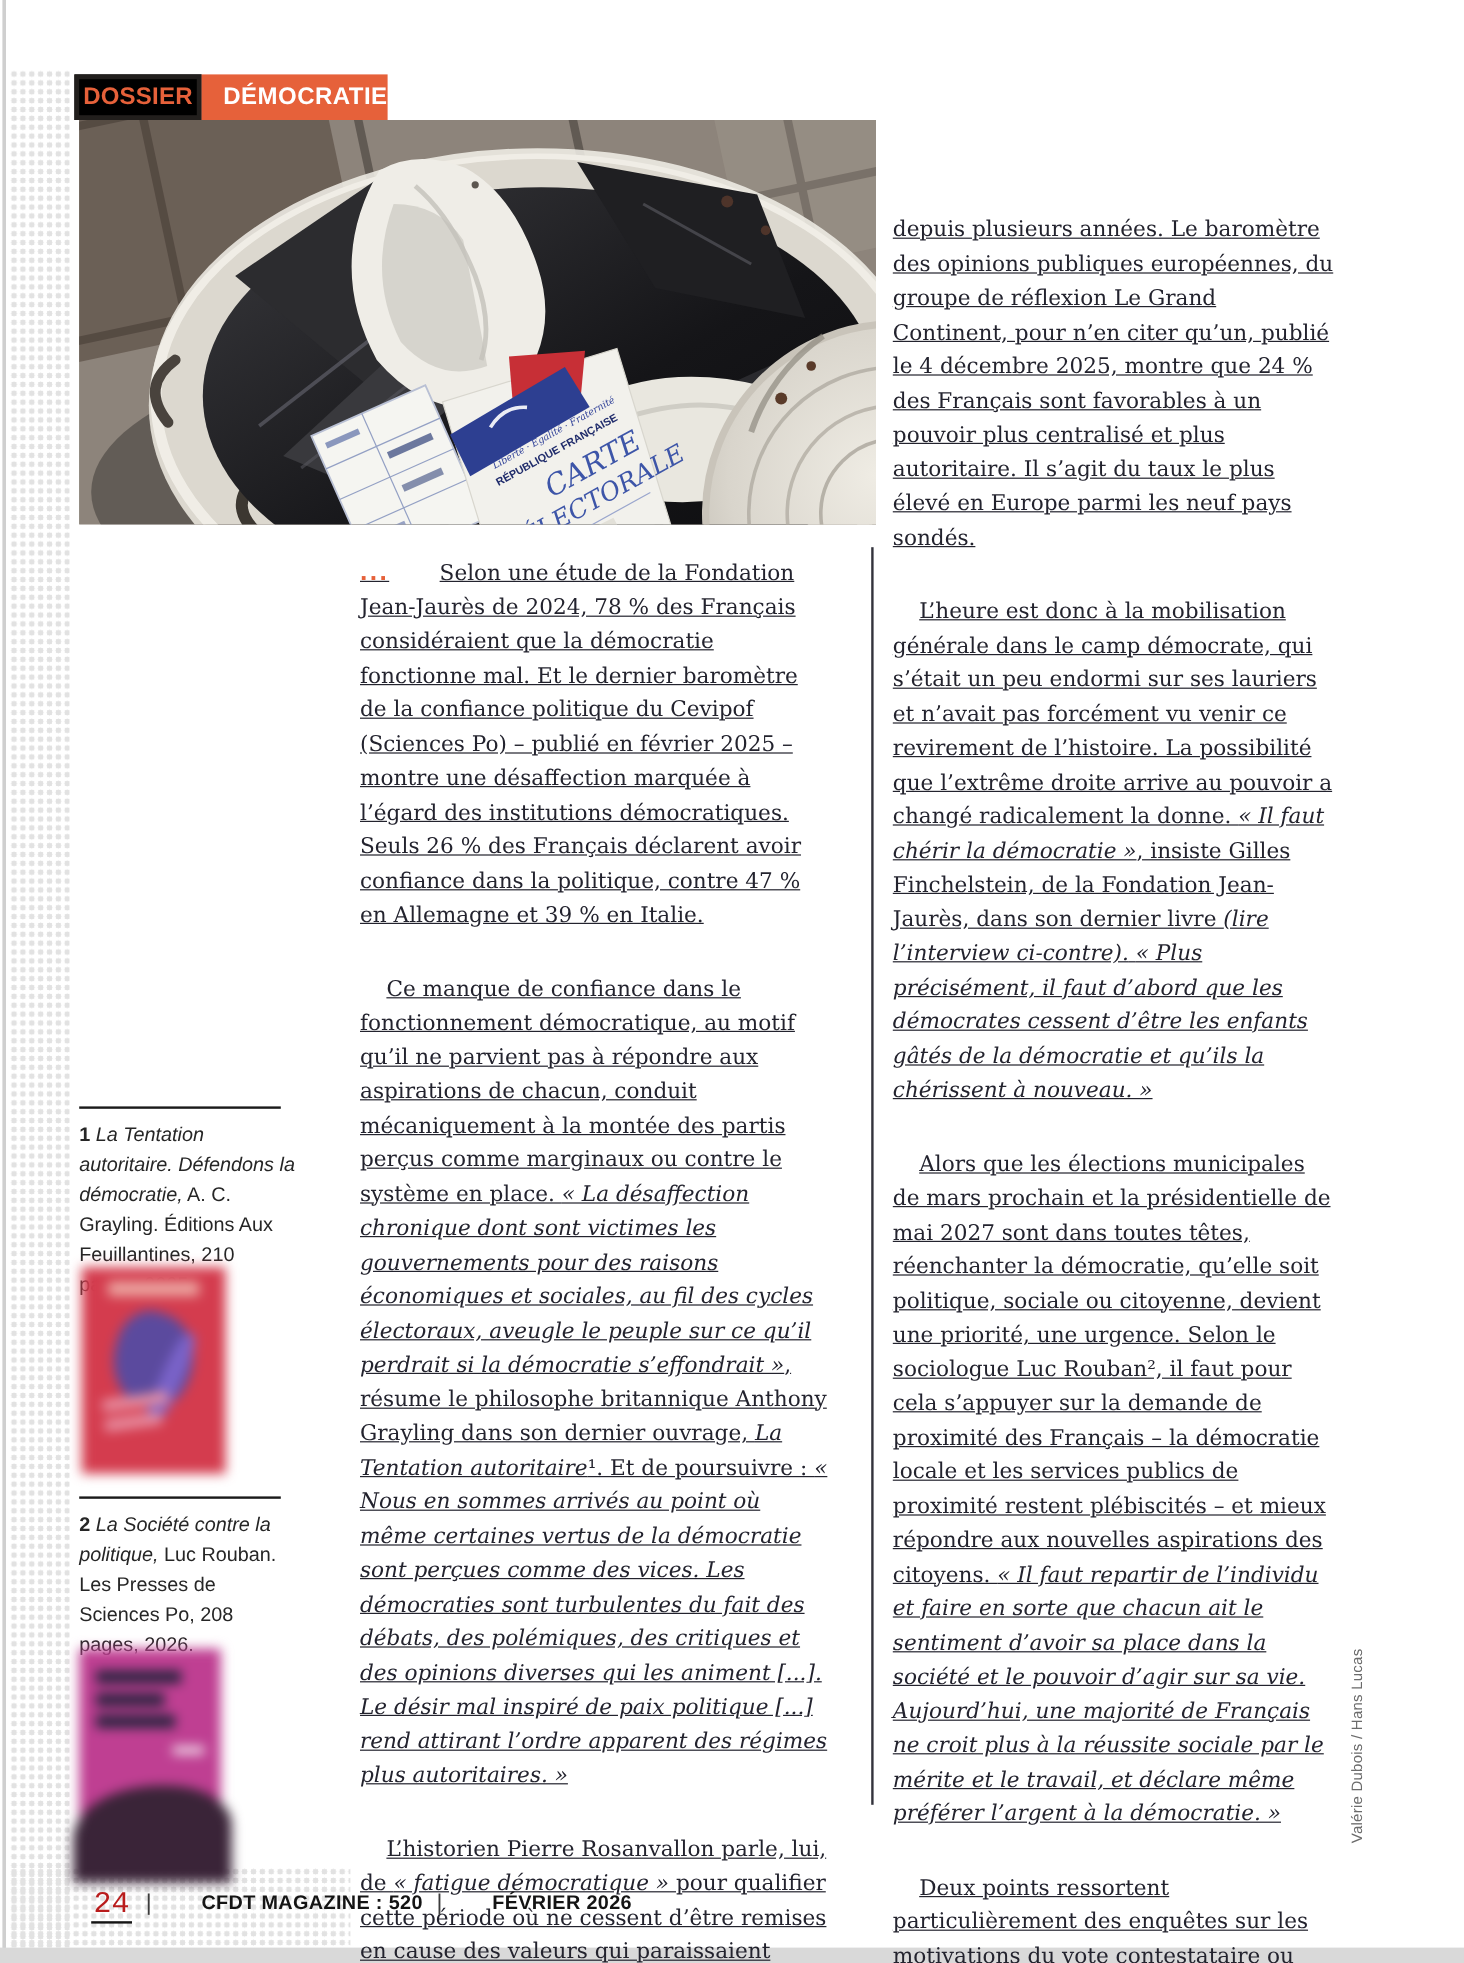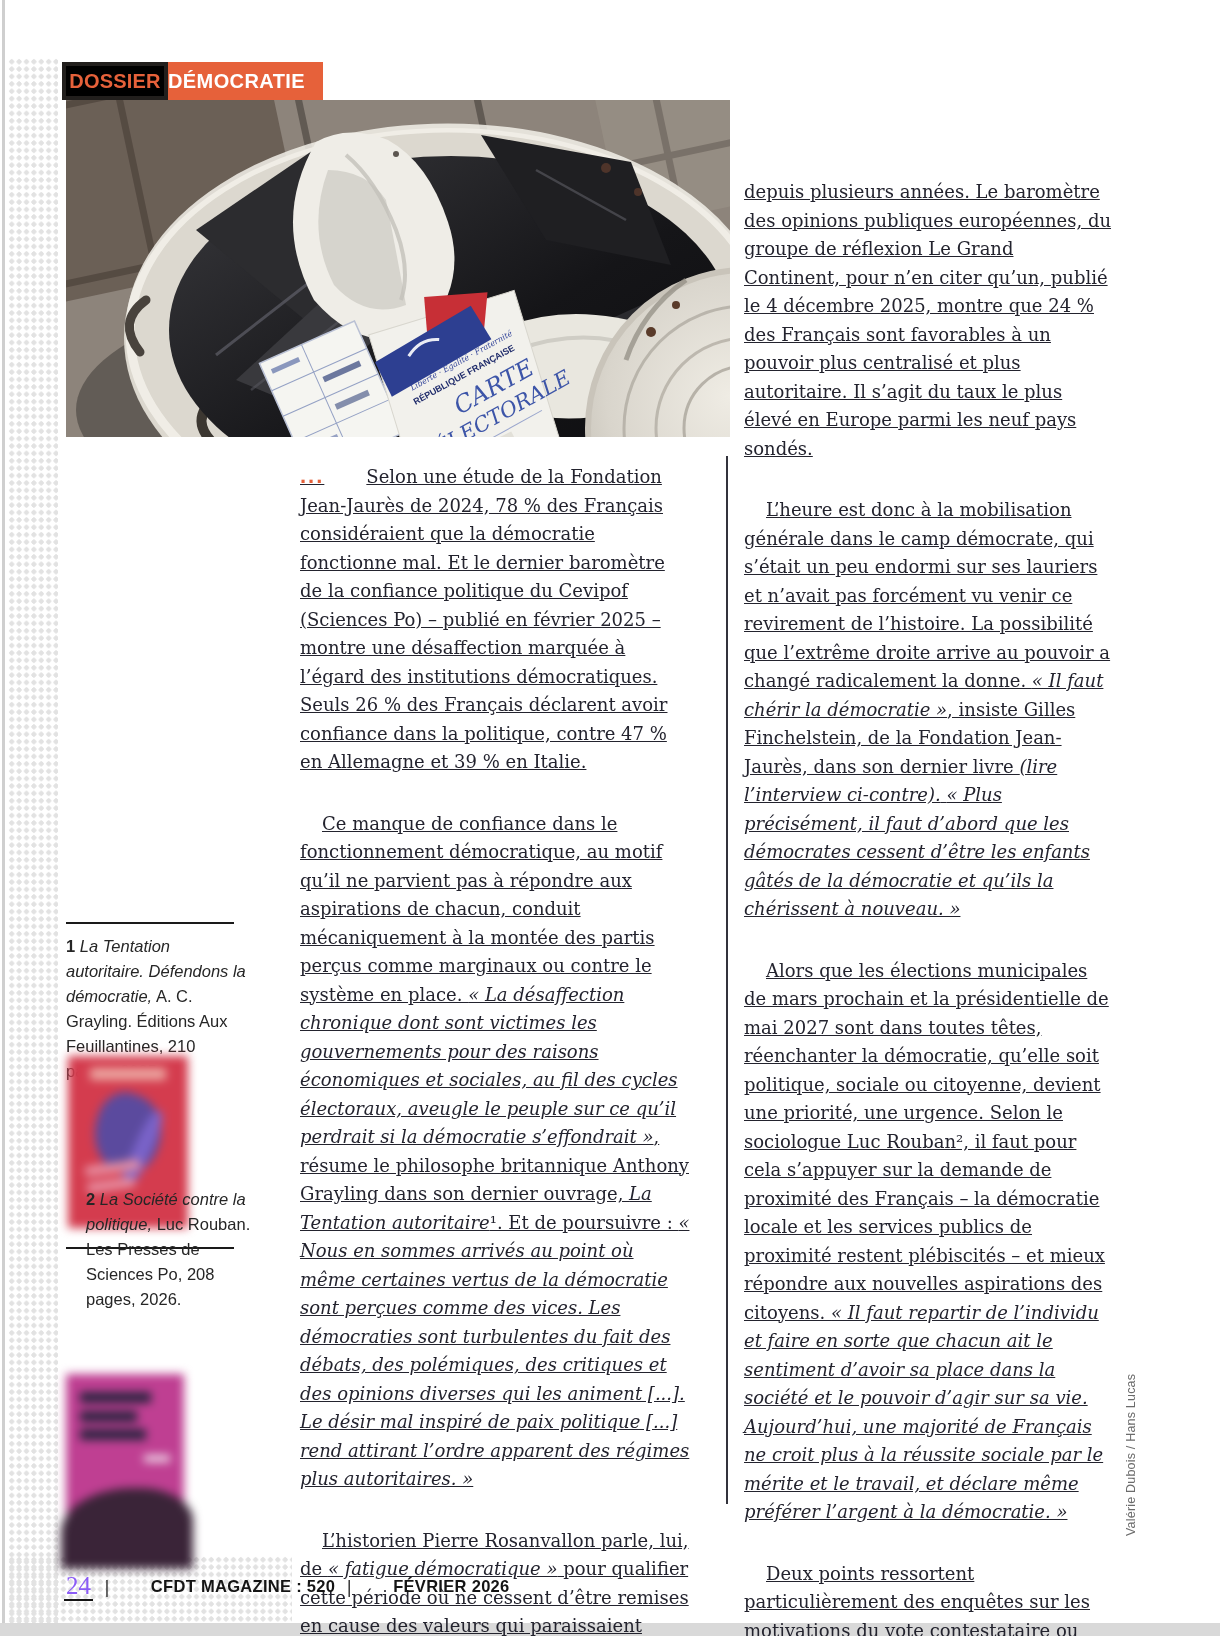--- a/index.html
+++ b/index.html
@@ -18,21 +18,21 @@
 
   
   .kicker-box{
     position:absolute;left:62px;top:62px;width:98px;height:30px;
     background:#000000;border:4px solid #221f1d;z-index:5;
     display:flex;align-items:center;justify-content:center;
   }
   .kicker-box span{color:#e6613a;font-weight:bold;font-size:20px;letter-spacing:0.2px;}
   .topic-box{
     position:absolute;left:168px;top:62px;width:155px;height:38px;
-    background:#e6613a;z-index:5;display:flex;align-items:center;justify-content:flex-start;
+    background:#e6613a;z-index:5;display:flex;align-items:center;justify-content:flex-end;
   }
   .topic-box span{color:#fff;font-weight:bold;font-size:20px;letter-spacing:0.4px;}
 
   
   .photo{position:absolute;left:66px;top:100px;width:664px;height:337px;background:#8d847b;}
   .photo svg{display:block;width:664px;height:337px;}
   .photo-credit{
     position:absolute;left:1124px;top:1384px;height:152px;width:18px;
     writing-mode:vertical-rl;transform:rotate(180deg);
     font-size:12.5px;color:#6b6b6b;letter-spacing:0.2px;white-space:nowrap;
@@ -56,42 +56,42 @@
   }
   .divider{position:absolute;left:726px;top:456px;width:2px;height:1048px;background:#33333c;}
 
   
   .note-rule{position:absolute;width:168px;height:2px;background:#1a1a1a;}
   .rule1{left:66px;top:922px;} .rule2{left:66px;top:1247px;}
   .note{
     position:absolute;left:66px;width:182px;
     font-family:"Liberation Sans",sans-serif;font-size:16.5px;line-height:25px;color:#262626;
   }
-  .note1{top:934px;} .note2{top:1187px;margin-left:20px;}
+  .note1{top:934px;} .note2{top:1259px;}
   .note b{font-weight:bold;}
   .note .nt{font-style:italic;}
   .cover{position:absolute;overflow:visible;filter:blur(5px);}
   .cover1{left:68px;top:1056px;width:120px;height:172px;background:#d43c4e;}
   .cover1 .c1a{position:absolute;left:18%;top:7%;width:64%;height:7%;background:#f0b9b0;opacity:.85;border-radius:2px;}
   .cover1 .c1b{position:absolute;left:22%;top:22%;width:56%;height:46%;background:#5b4a9e;border-radius:40% 55% 45% 60%;transform:rotate(18deg);}
   .cover1 .c1c{position:absolute;left:14%;top:62%;width:46%;height:6%;background:#e88fa2;border-radius:2px;transform:rotate(-8deg);}
   .cover1 .c1d{position:absolute;left:16%;top:72%;width:40%;height:6%;background:#e88fa2;border-radius:2px;transform:rotate(-8deg);}
   .cover1 .c1e{position:absolute;left:55%;top:30%;width:14%;height:48%;background:#7a63c9;border-radius:40%;transform:rotate(24deg);}
   .cover2{left:66px;top:1374px;width:118px;height:184px;background:#bf3f92;}
   .cover2 .c2a{position:absolute;left:12%;top:10%;width:60%;height:6%;background:#2a2440;}
   .cover2 .c2b{position:absolute;left:12%;top:20%;width:48%;height:6%;background:#2a2440;}
   .cover2 .c2c{position:absolute;left:12%;top:30%;width:56%;height:6%;background:#2a2440;}
   .cover2 .c2d{position:absolute;left:-4%;top:62%;width:112%;height:44%;background:#3a2438;border-radius:55% 40% 0 0;}
   .cover2 .c2e{position:absolute;left:66%;top:44%;width:22%;height:4%;background:#efd9e8;}
 
   
   .footer{position:absolute;left:64px;top:1572px;white-space:nowrap;}
   .footer .pagenum{
-    font-family:Liberation Serif, serif;font-size:25px;color:#8b5cf6;
-    border-bottom:2px solid #141414;padding:0 2px 0 2px;
+    font-family:Liberation Mono, monospace;font-size:25px;color:#b91c1c;
+    border-bottom:2px solid #141414;padding:0 2px 0 2px;margin-left:12px;
   }
   .footer .sep{font-size:19px;color:#3c3c3c;margin:0 7px;font-weight:normal;vertical-align:1px;}
   .footer .mag{font-weight:bold;font-size:16.5px;color:#141414;letter-spacing:0.3px;vertical-align:2px;margin-left:30px;}
 </style>
 </head>
 <body>
 
 <div class="edge-left"></div>
 <div class="tex-strip dots"></div>
 <div class="tex-corner dots"></div>

